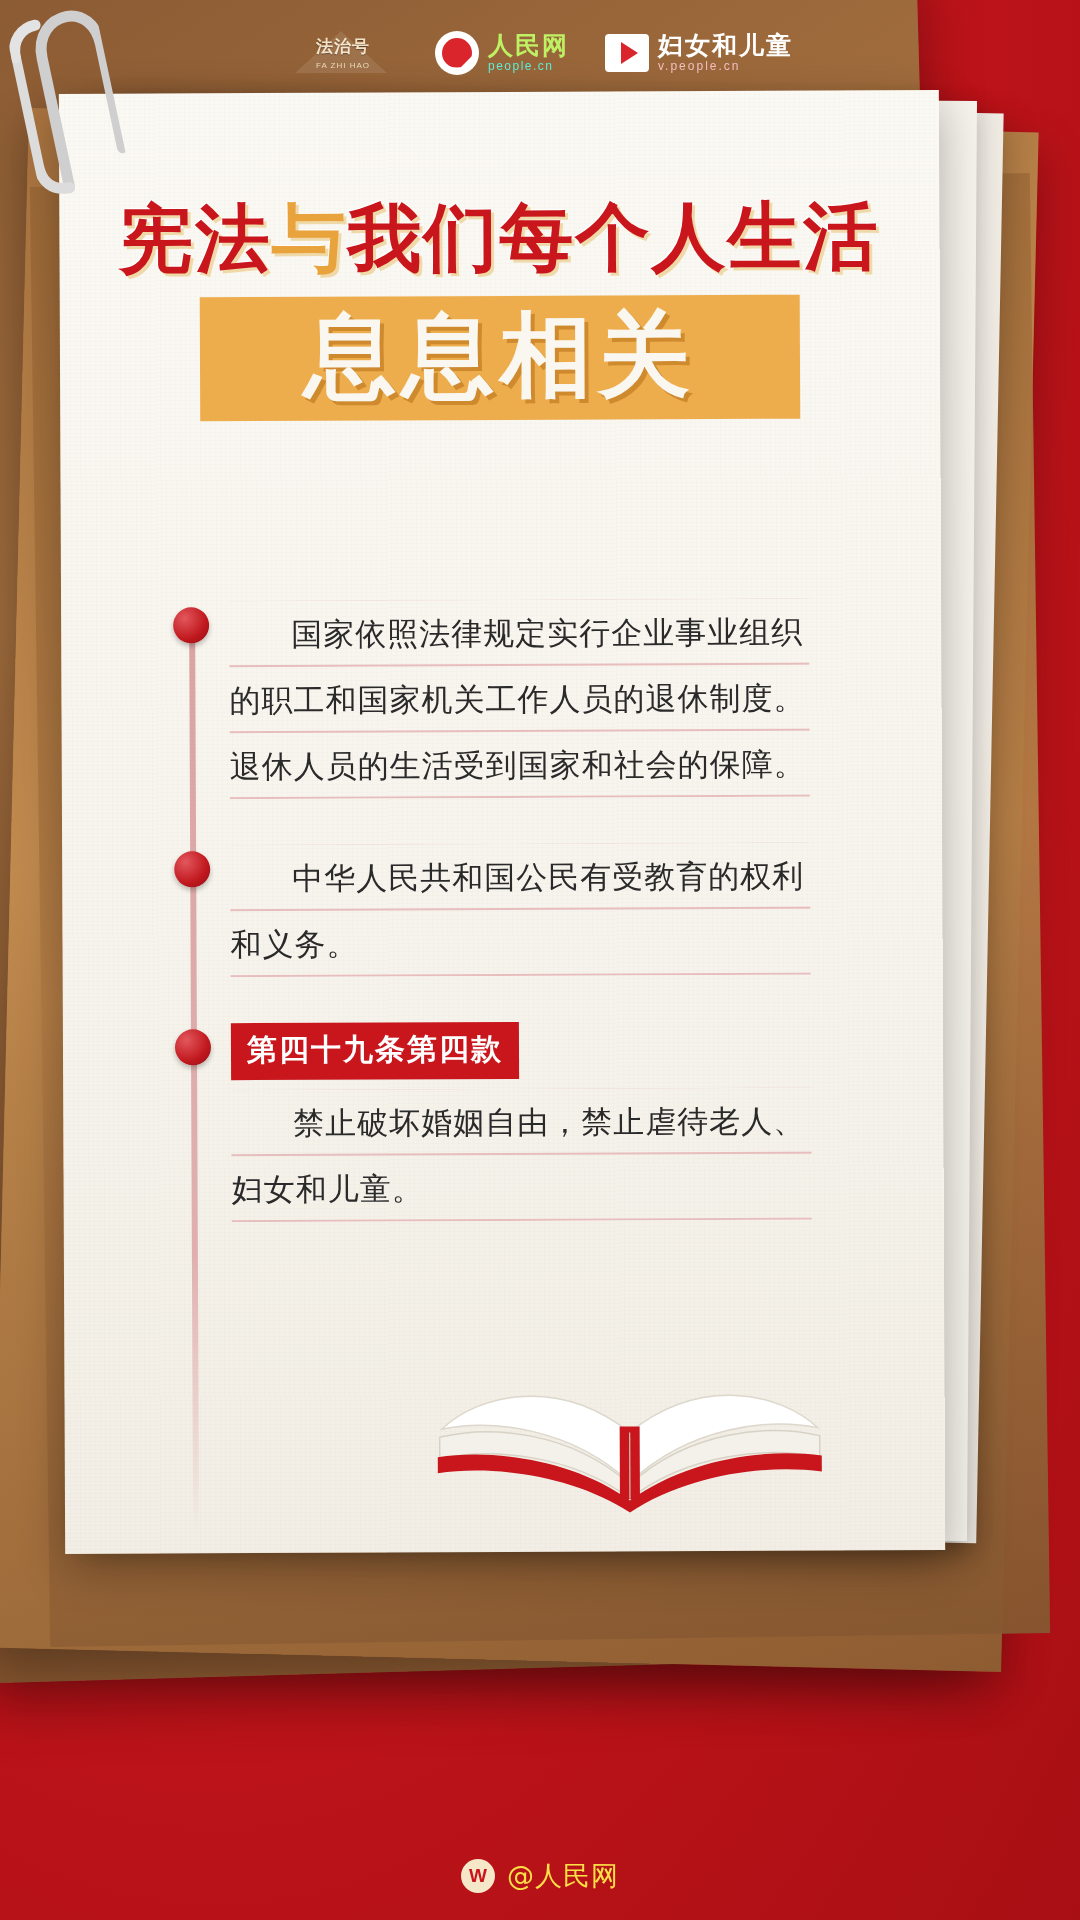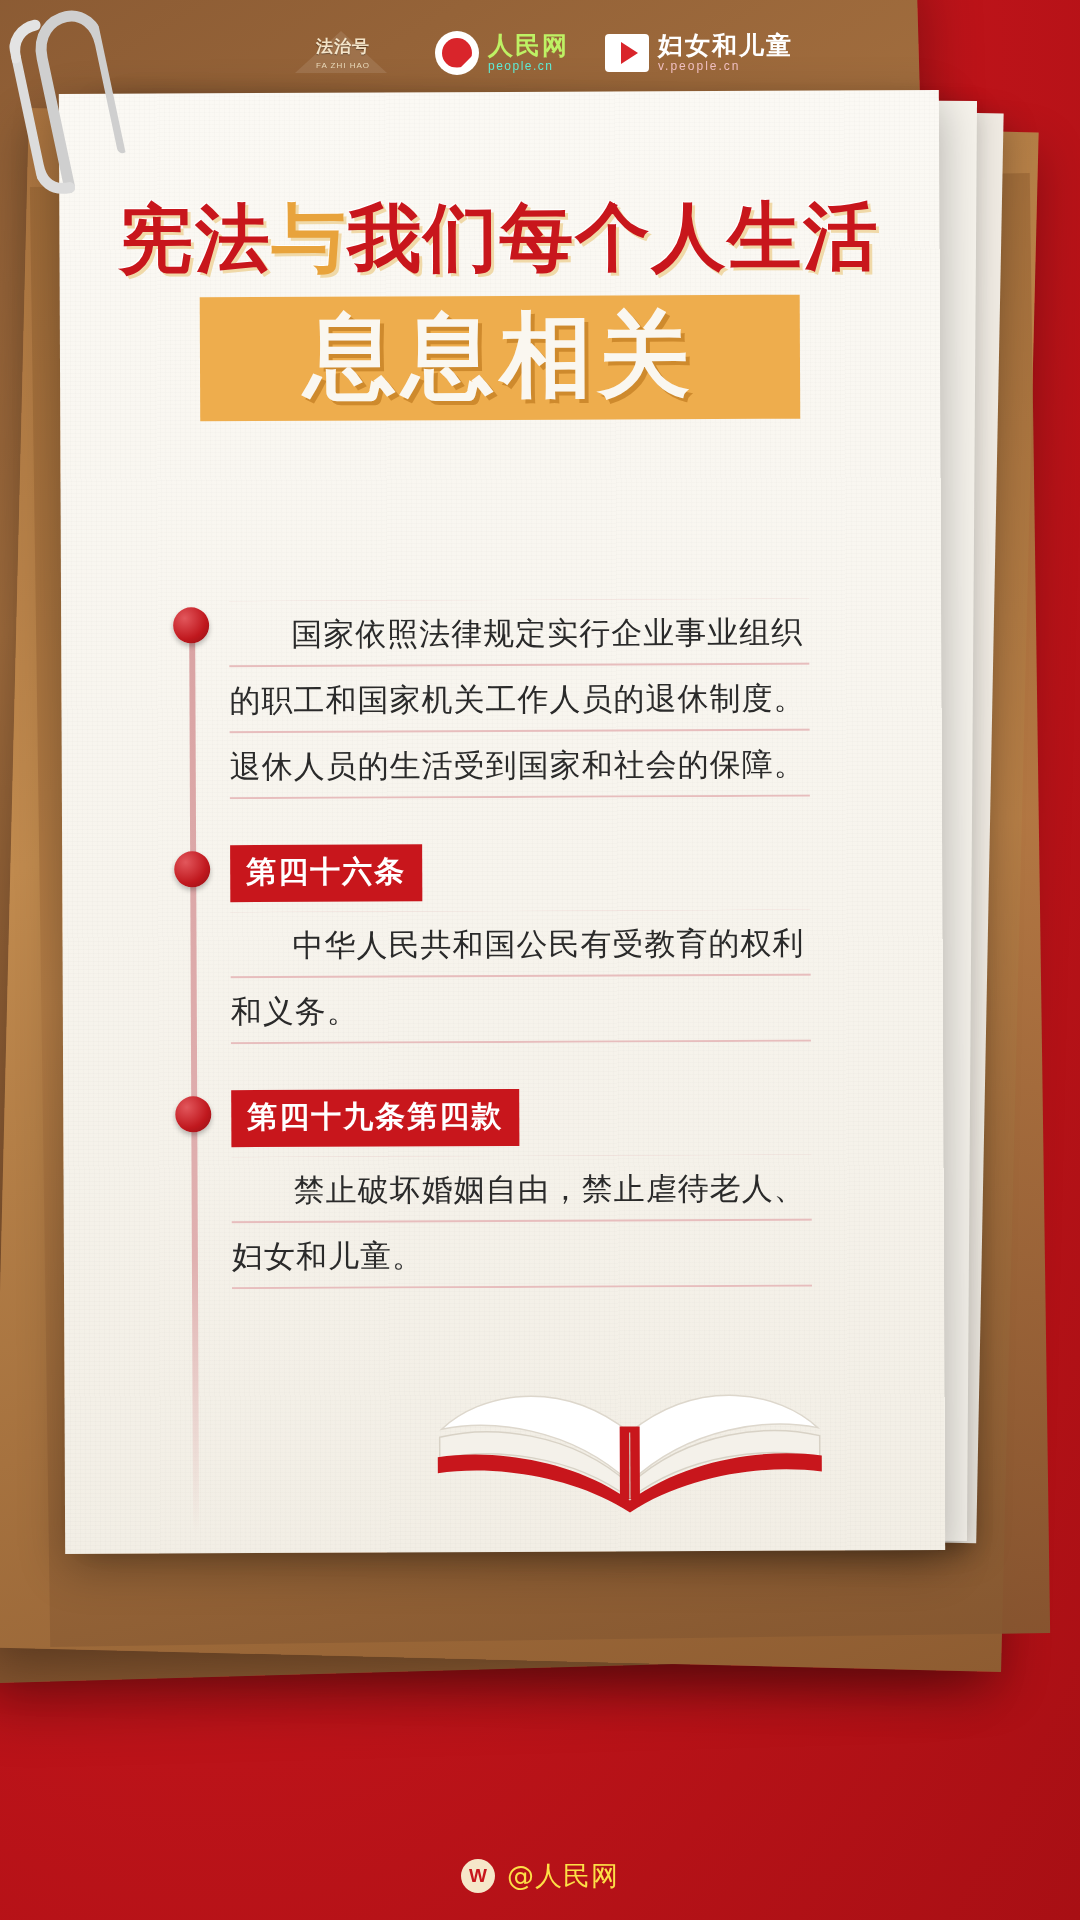--- a/index.html
+++ b/index.html
@@ -314,21 +314,20 @@
 
   <div class="sections">
 
     <div class="section">
       <div class="dot"></div>
       <div class="body">国家依照法律规定实行企业事业组织的职工和国家机关工作人员的退休制度。退休人员的生活受到国家和社会的保障。</div>
     </div>
 
     <div class="section">
       <div class="dot"></div>
-      <div class="tag">第四十六条</div>
       <div class="body">中华人民共和国公民有受教育的权利和义务。</div>
     </div>
 
     <div class="section">
       <div class="dot"></div>
       <div class="tag">第四十九条第四款</div>
       <div class="body">禁止破坏婚姻自由，禁止虐待老人、妇女和儿童。</div>
     </div>
 
   </div>

